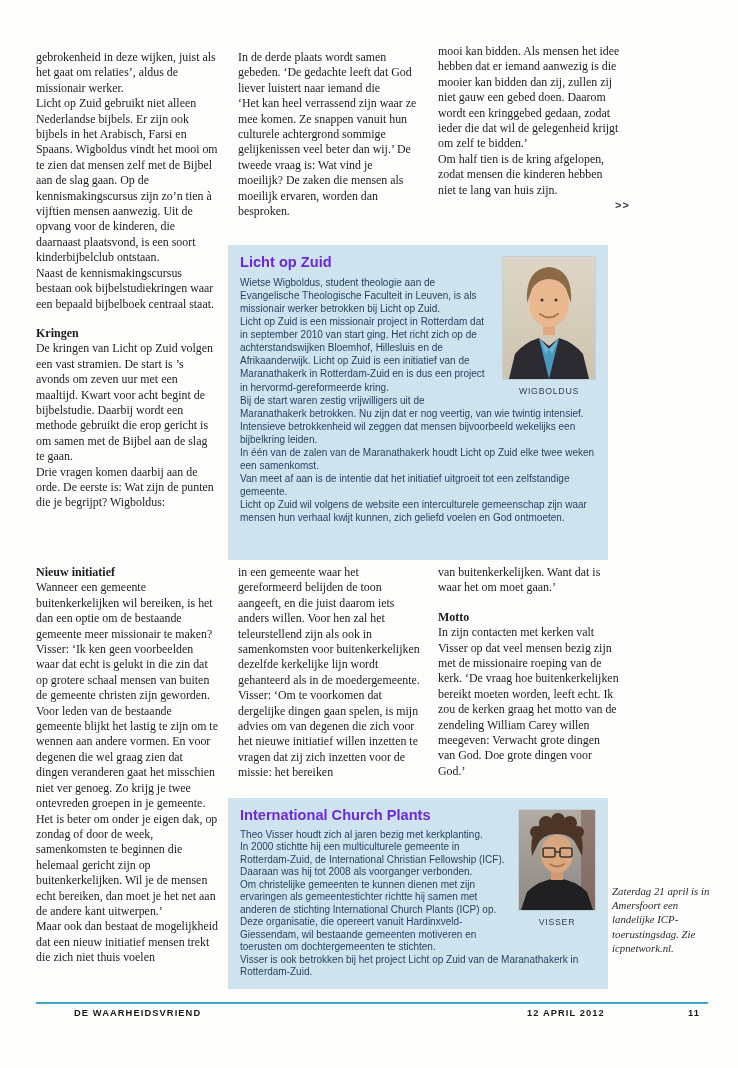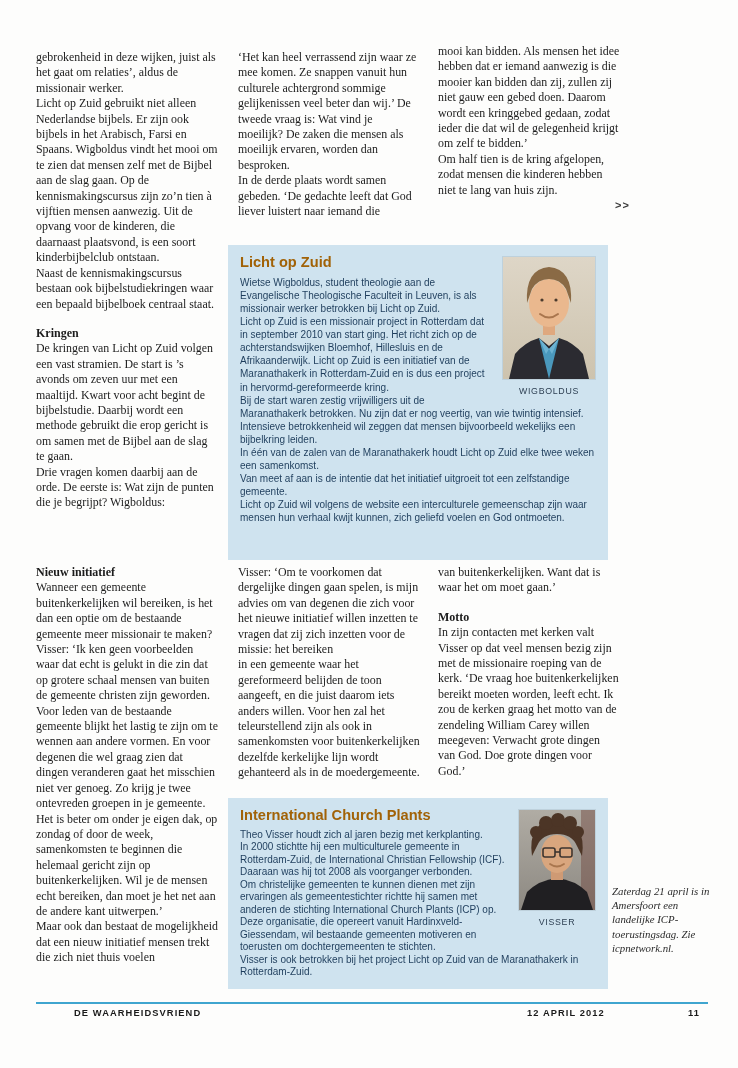--- a/index.html
+++ b/index.html
@@ -19,21 +19,21 @@
   }
   .infobox{
     position:absolute;left:228px;width:380px;box-sizing:border-box;
     background:#cfe3ef;padding:9px 12px 10px 12px;z-index:2;
     font-family:"Liberation Sans", sans-serif;color:#1e3d5c;
     font-size:10px;line-height:13.1px;
   }
   .infobox p{margin:0;}
   .infobox h2{
     margin:0 0 5px 0;font-size:14.6px;line-height:1.15;
-    color:#a16207;font-family:"Liberation Sans", sans-serif;
+    color:#6d28d9;font-family:"Liberation Sans", sans-serif;
   }
   .infobox--lichtopzuid{top:245px;height:315px;overflow:hidden;}
   .infobox--icp{top:798px;min-height:188px;line-height:12.5px;}
   .photo-float{float:right;margin:2px 0 5px 10px;text-align:center;}
   .photo-float svg{display:block;border:1px solid rgba(0,0,0,0.08);}
   .photo-caption{
     display:block;margin-top:5px;font-size:8.8px;letter-spacing:0.7px;
     color:#2d3f52;font-family:"Liberation Sans", sans-serif;
   }
   .margin-note{
@@ -58,22 +58,22 @@
   <section class="col" style="left:36px;top:50px;">
     <p>gebrokenheid in deze wijken, juist als het gaat om relaties’, aldus de missionair werker.</p>
     <p>Licht op Zuid gebruikt niet alleen Nederlandse bijbels. Er zijn ook bijbels in het Arabisch, Farsi en Spaans. Wigboldus vindt het mooi om te zien dat mensen zelf met de Bijbel aan de slag gaan. Op de kennismakingscursus zijn zo’n tien à vijftien mensen aanwezig. Uit de opvang voor de kinderen, die daarnaast plaatsvond, is een soort kinderbijbelclub ontstaan.</p>
     <p>Naast de kennismakingscursus bestaan ook bijbelstudiekringen waar een bepaald bijbelboek centraal staat.</p>
     <h3 class="subhead">Kringen</h3>
     <p>De kringen van Licht op Zuid volgen een vast stramien. De start is ’s avonds om zeven uur met een maaltijd. Kwart voor acht begint de bijbelstudie. Daarbij wordt een methode gebruikt die erop gericht is om samen met de Bijbel aan de slag te gaan.</p>
     <p>Drie vragen komen daarbij aan de orde. De eerste is: Wat zijn de punten die je begrijpt? Wigboldus:</p>
   </section>
 
   <section class="col" style="left:238px;top:50px;">
+    <p>In de derde plaats wordt samen gebeden. ‘De gedachte leeft dat God liever luistert naar iemand die</p>
     <p>‘Het kan heel verrassend zijn waar ze mee komen. Ze snappen vanuit hun culturele achtergrond sommige gelijkenissen veel beter dan wij.’ De tweede vraag is: Wat vind je moeilijk? De zaken die mensen als moeilijk ervaren, worden dan besproken.</p>
-    <p>In de derde plaats wordt samen gebeden. ‘De gedachte leeft dat God liever luistert naar iemand die</p>
   </section>
 
   <section class="col" style="left:438px;top:44px;">
     <p>mooi kan bidden. Als mensen het idee hebben dat er iemand aanwezig is die mooier kan bidden dan zij, zullen zij niet gauw een gebed doen. Daarom wordt een kringgebed gedaan, zodat ieder die dat wil de gelegenheid krijgt om zelf te bidden.’</p>
     <p>Om half tien is de kring afgelopen, zodat mensen die kinderen hebben niet te lang van huis zijn.</p>
   </section>
 
   <div class="continue">&gt;&gt;</div>
 
   <aside class="infobox infobox--lichtopzuid">
@@ -110,22 +110,22 @@
 
   <section class="col" style="left:36px;top:565px;">
     <h3 class="subhead first">Nieuw initiatief</h3>
     <p>Wanneer een gemeente buitenkerkelijken wil bereiken, is het dan een optie om de bestaande gemeente meer missionair te maken?</p>
     <p>Visser: ‘Ik ken geen voorbeelden waar dat echt is gelukt in die zin dat op grotere schaal mensen van buiten de gemeente christen zijn geworden. Voor leden van de bestaande gemeente blijkt het lastig te zijn om te wennen aan andere vormen. En voor degenen die wel graag zien dat dingen veranderen gaat het misschien niet ver genoeg. Zo krijg je twee ontevreden groepen in je gemeente.</p>
     <p>Het is beter om onder je eigen dak, op zondag of door de week, samenkomsten te beginnen die helemaal gericht zijn op buitenkerkelijken. Wil je de mensen echt bereiken, dan moet je het net aan de andere kant uitwerpen.’</p>
     <p>Maar ook dan bestaat de mogelijkheid dat een nieuw initiatief mensen trekt die zich niet thuis voelen</p>
   </section>
 
   <section class="col" style="left:238px;top:565px;">
+    <p>in een gemeente waar het gereformeerd belijden de toon aangeeft, en die juist daarom iets anders willen. Voor hen zal het teleurstellend zijn als ook in samenkomsten voor buitenkerkelijken dezelfde kerkelijke lijn wordt gehanteerd als in de moedergemeente.</p>
     <p>Visser: ‘Om te voorkomen dat dergelijke dingen gaan spelen, is mijn advies om van degenen die zich voor het nieuwe initiatief willen inzetten te vragen dat zij zich inzetten voor de missie: het bereiken</p>
-    <p>in een gemeente waar het gereformeerd belijden de toon aangeeft, en die juist daarom iets anders willen. Voor hen zal het teleurstellend zijn als ook in samenkomsten voor buitenkerkelijken dezelfde kerkelijke lijn wordt gehanteerd als in de moedergemeente.</p>
   </section>
 
   <section class="col" style="left:438px;top:565px;">
     <p>van buitenkerkelijken. Want dat is waar het om moet gaan.’</p>
     <h3 class="subhead">Motto</h3>
     <p>In zijn contacten met kerken valt Visser op dat veel mensen bezig zijn met de missionaire roeping van de kerk. ‘De vraag hoe buitenkerkelijken bereikt moeten worden, leeft echt. Ik zou de kerken graag het motto van de zendeling William Carey willen meegeven: Verwacht grote dingen van God. Doe grote dingen voor God.’</p>
   </section>
 
   <aside class="infobox infobox--icp">
     <div class="photo-float">

